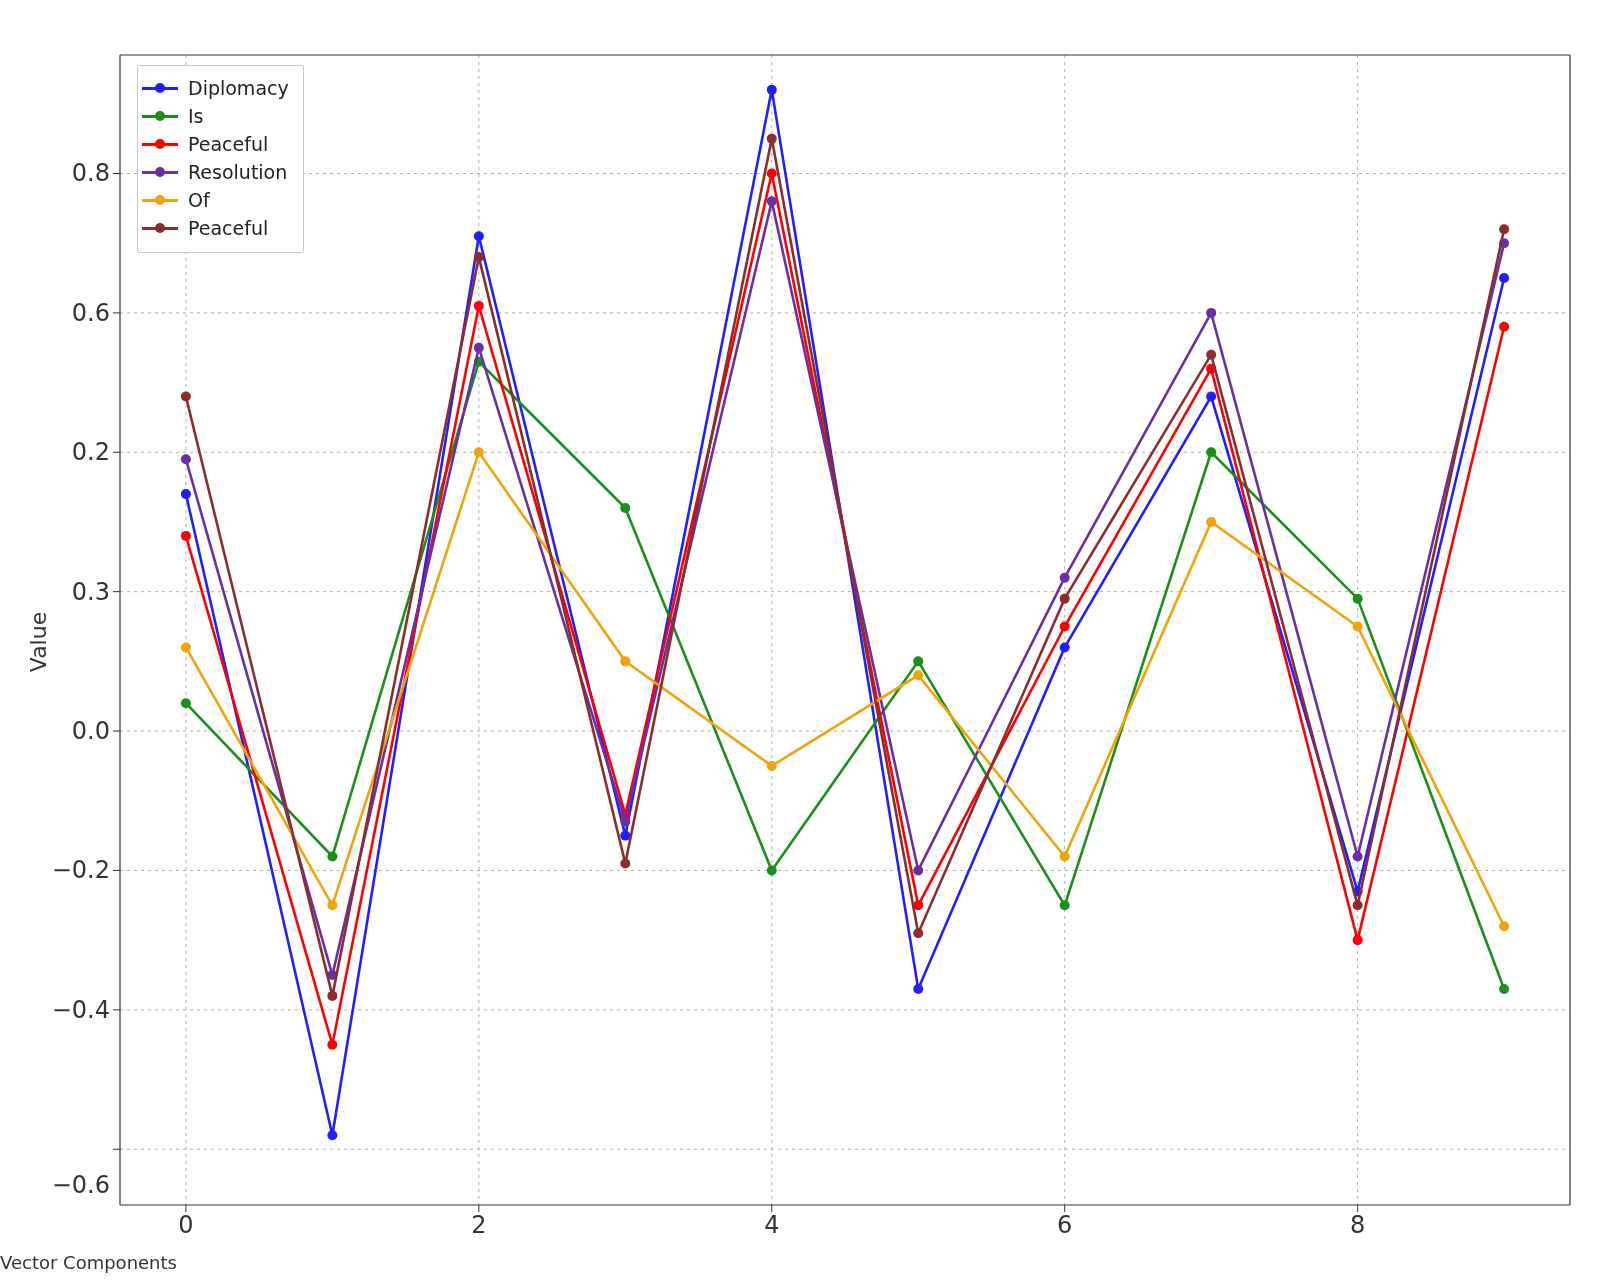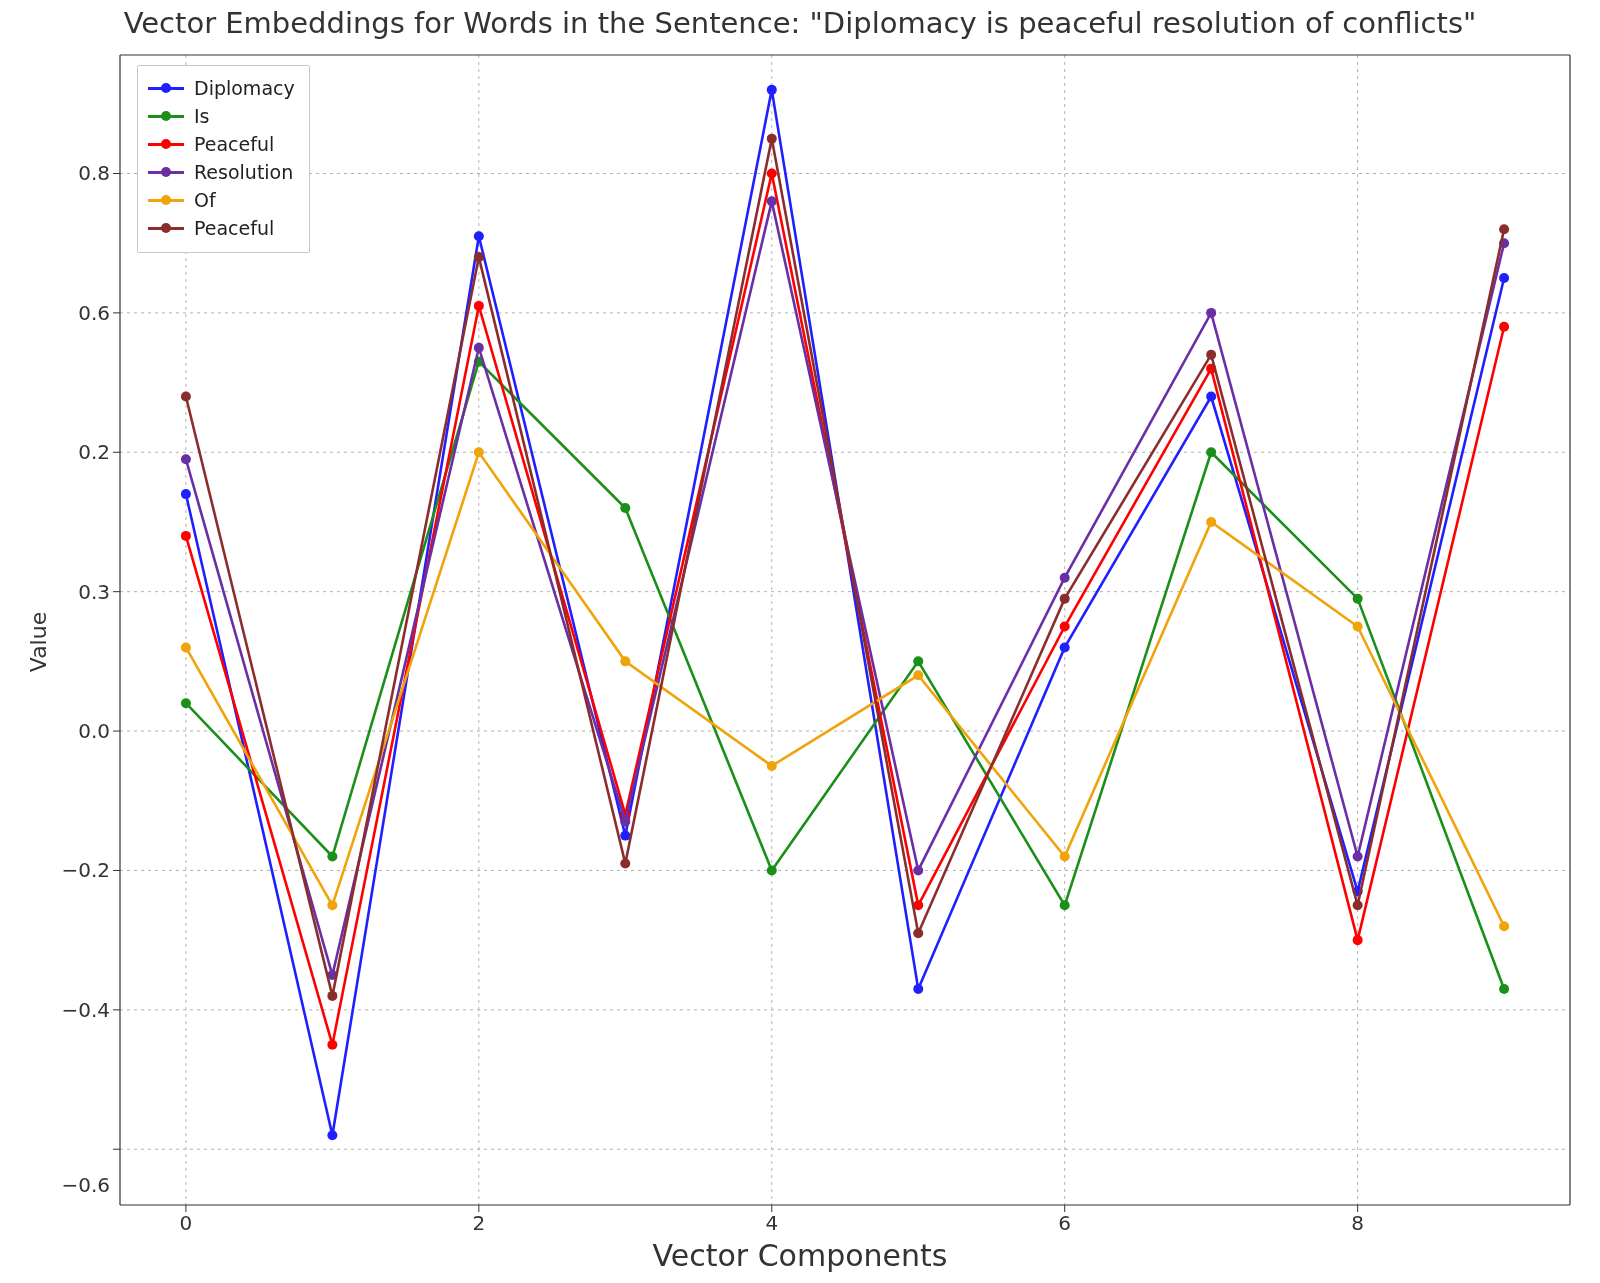--- a/index.html
+++ b/index.html
@@ -32,22 +32,21 @@
     transform: translateY(-50%) rotate(-90deg);
     transform-origin: center;
     font-size: 22px;
     color: #333;
   }
   .xlabel {
     position: absolute;
     bottom: 10px;
     left: 0;
     width: 100%;
-    text-align: center;
-    font-size: 30px;
+    font-size: 18px;
     color: #333;
   }
   .plot-area {
     position: absolute;
     left: 120px;
     top: 55px;
     width: 1450px;
     height: 1150px;
   }
   .plot-area svg {
@@ -64,42 +63,42 @@
     stroke: #333;
     stroke-width: 1.2;
     fill: none;
   }
   .tick {
     stroke: #333;
     stroke-width: 1;
   }
   .tick-label {
     position: absolute;
-    font-size: 20px;
+    font-size: 24px;
     color: #333;
     line-height: 1;
   }
   .ytick-label {
     right: 1490px;
     text-align: right;
     width: 80px;
     transform: translateY(-50%);
   }
   .xtick-label {
     top: 1213px;
     transform: translateX(-50%);
   }
   .legend {
     position: absolute;
     left: 137px;
     top: 65px;
     background: #ffffff;
     border: 1px solid #c8c8c8;
     border-radius: 2px;
-    padding: 8px 14px 10px 10px;
+    padding: 8px 14px 10px 4px;
     font-size: 19px;
     line-height: 28px;
   }
   .legend-row {
     display: flex;
     align-items: center;
     height: 28px;
   }
   .legend-swatch {
     width: 36px;
@@ -128,21 +127,20 @@
   }
   .series-point {
     r: 5;
   }
 </style>
 </head>
 <body>
 
 <div class="figure">
 
-  <div class="title">Vector Embeddings for Words in the Sentence: "Diplomacy is peaceful resolution of conflicts"</div>
   <div class="ylabel">Value</div>
   <div class="xlabel">Vector Components</div>
 
   <div class="plot-area">
     <svg id="plot-svg" viewBox="0 0 1450 1150">
         <line x1="65.90909090909092" y1="0" x2="65.90909090909092" y2="1150" class="gridline"></line>
         <line x1="65.90909090909092" y1="1150" x2="65.90909090909092" y2="1157" class="tick"></line>
         <line x1="358.83838383838395" y1="0" x2="358.83838383838395" y2="1150" class="gridline"></line>
         <line x1="358.83838383838395" y1="1150" x2="358.83838383838395" y2="1157" class="tick"></line>
         <line x1="651.7676767676769" y1="0" x2="651.7676767676769" y2="1150" class="gridline"></line>

